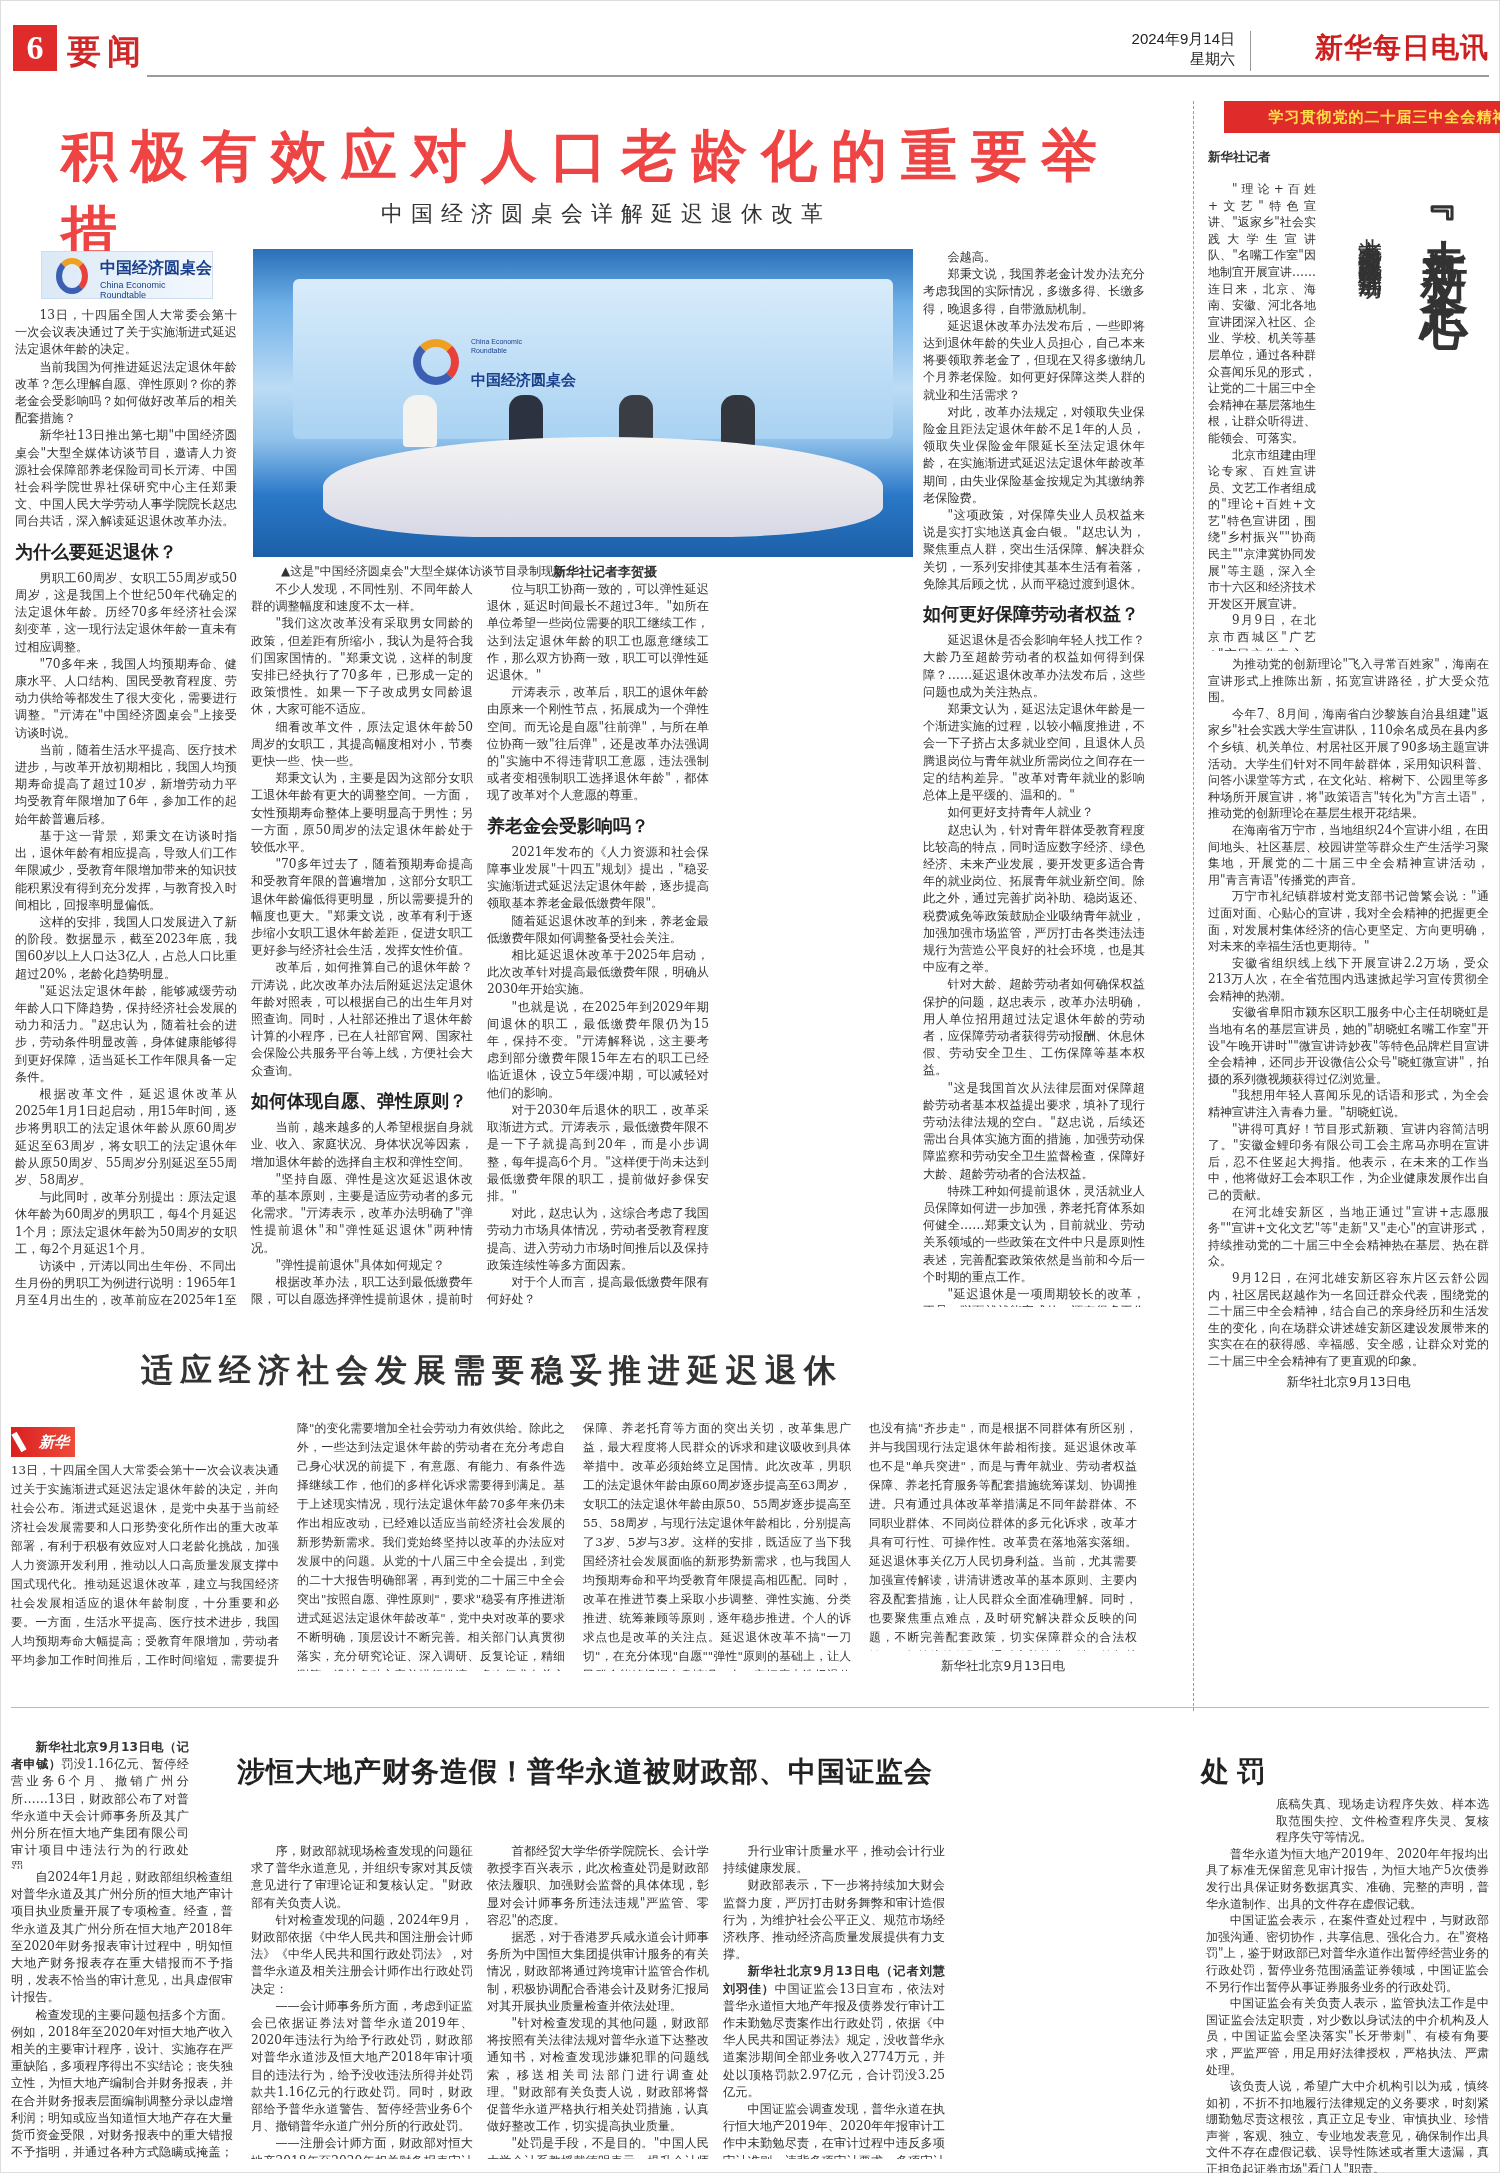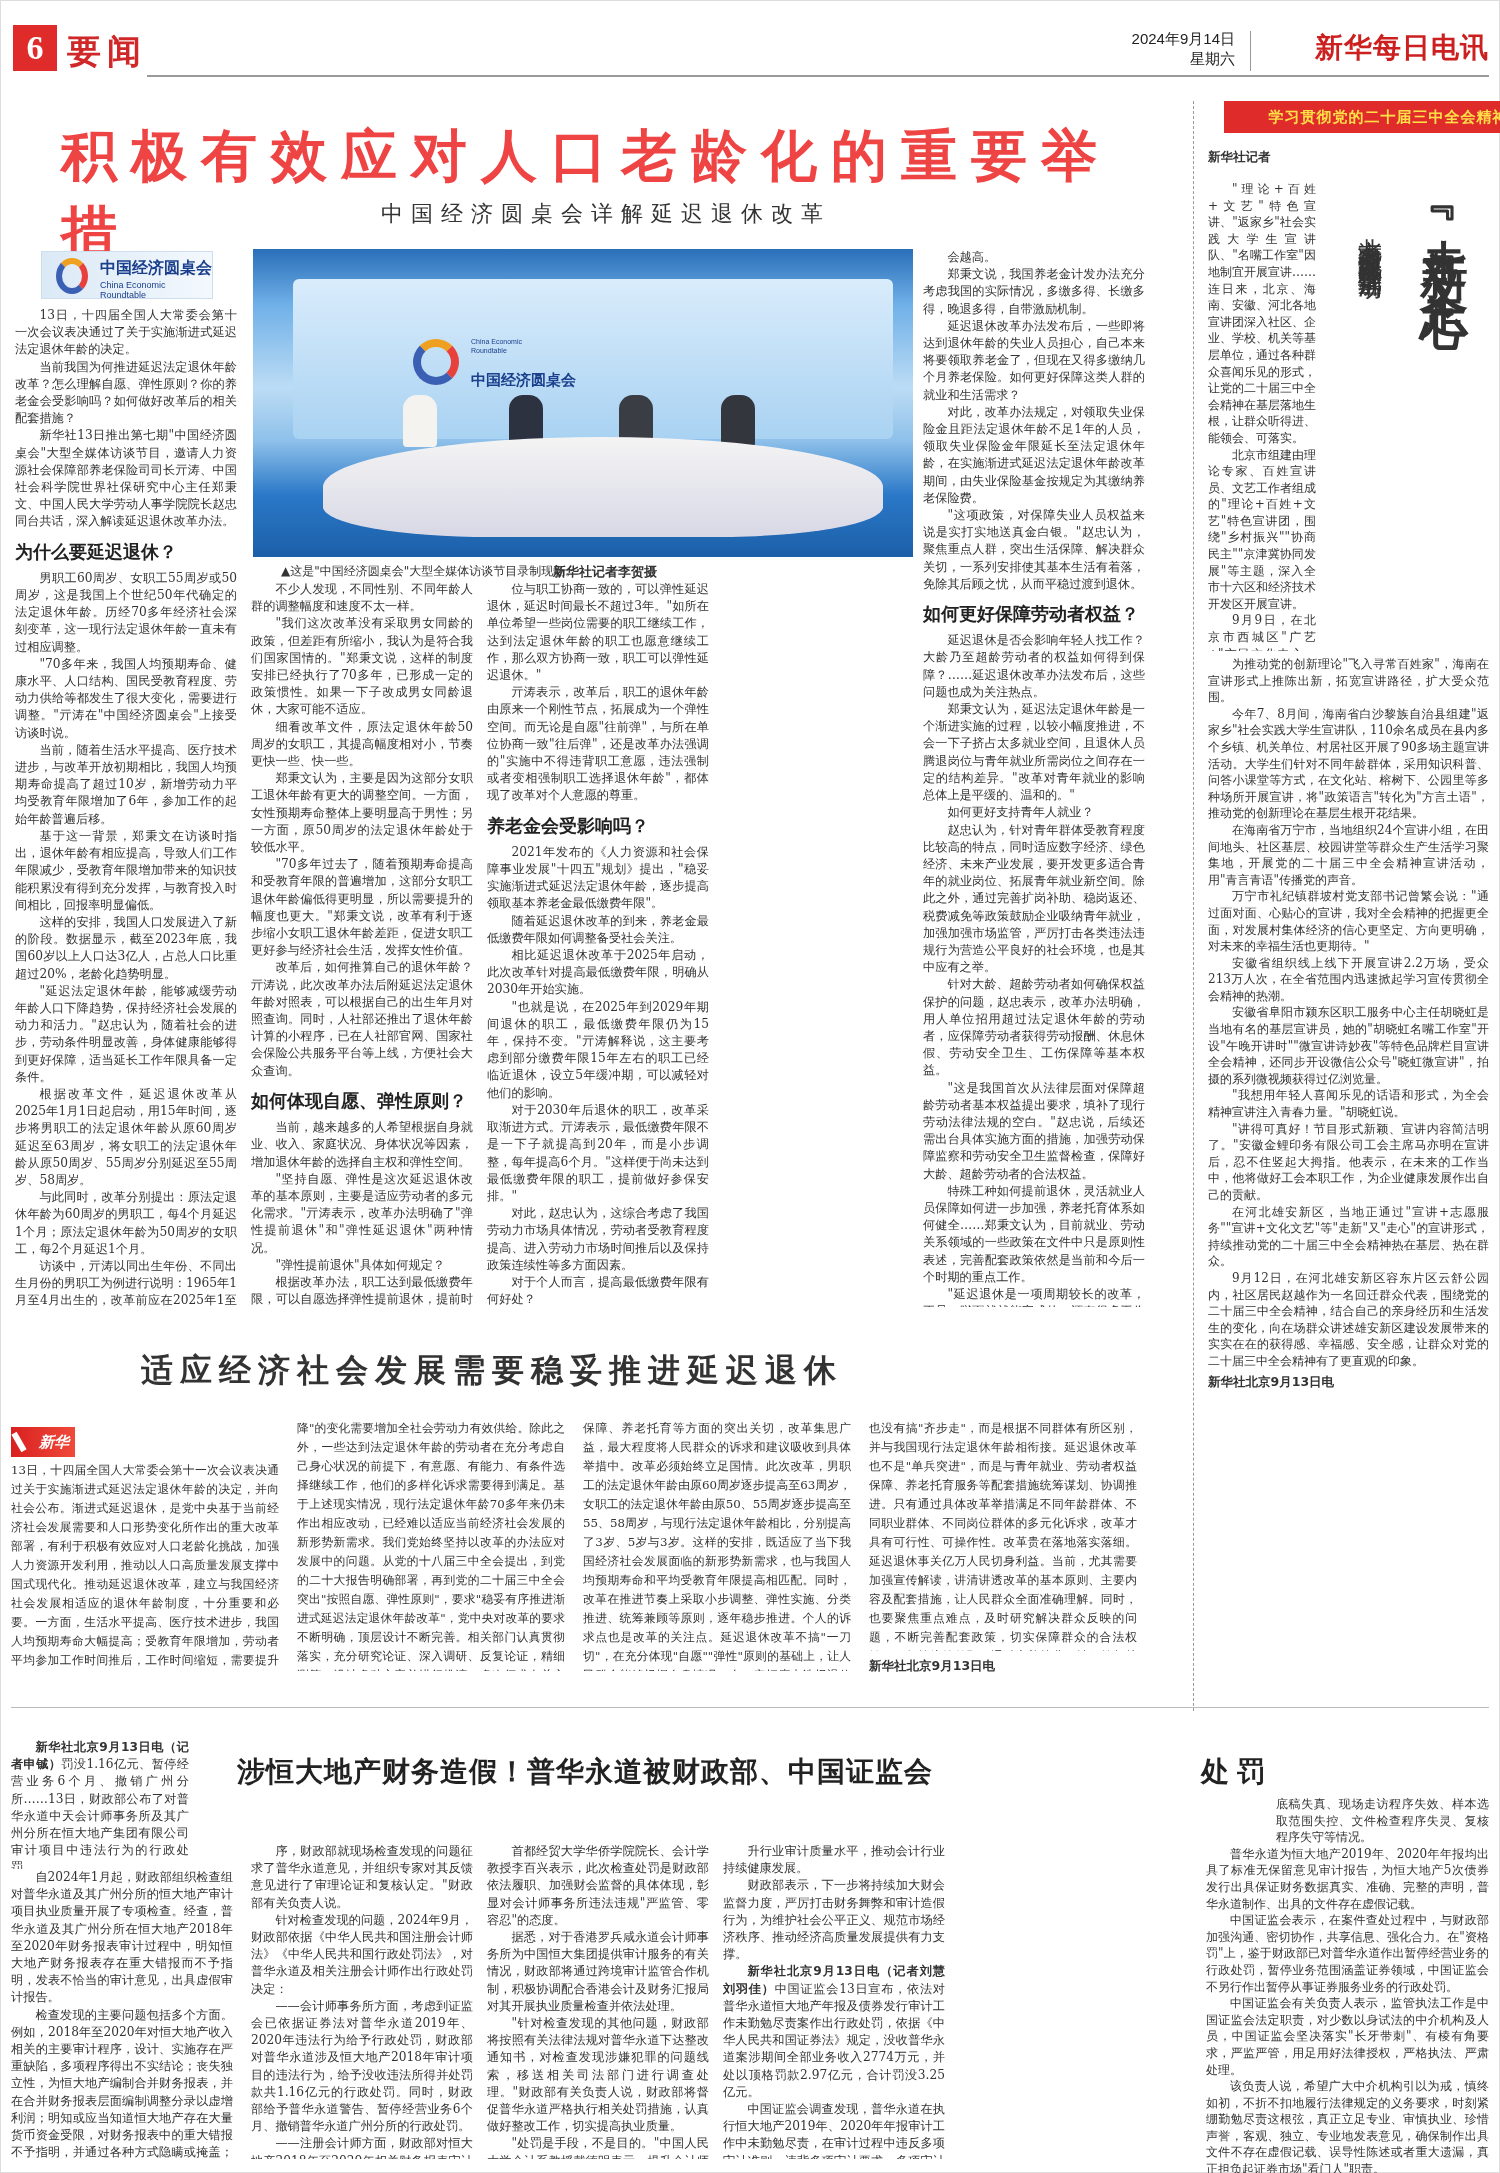--- a/index.html
+++ b/index.html
@@ -35,21 +35,21 @@
   .photo-logo-en { position: absolute; left: 178px; top: 58px; font-size: 7px; color: #1a3f8c; line-height: 9px; font-family: "Liberation Sans", sans-serif; width: 60px; }
   .person { position: absolute; bottom: 110px; width: 34px; height: 52px; border-radius: 14px 14px 4px 4px; }
   .desk { position: absolute; left: 70px; bottom: 20px; width: 560px; height: 100px; border-radius: 50% 50% 30% 30%; background: linear-gradient(180deg, #f4f4f4, #d8d8e6); }
   .caption { position: absolute; left: 280px; top: 562px; font-size: 12px; color: #333; font-family: "DejaVu Sans", sans-serif; }
   .caption-credit { position: absolute; left: 552px; top: 562px; font-size: 13px; font-weight: bold; color: #333; font-family: "DejaVu Sans", sans-serif; }
 
   
   .col { position: absolute; font-size: 12.2px; line-height: 17.2px; text-align: justify; color: #333; overflow: hidden; font-family: "DejaVu Serif", serif; }
   .col p { text-indent: 2em; }
   .subhead { font-family: "DejaVu Sans", sans-serif; font-weight: bold; font-size: 18px; text-align: left; margin: 12px 0 10px; text-indent: 0 !important; color: #222; }
-  .dateline { font-family: "DejaVu Sans", sans-serif; font-weight: bold; text-align: left; font-size: 12.5px; margin-top: 4px; text-indent: 0 !important; }
+  .dateline { font-family: "DejaVu Sans", sans-serif; font-weight: normal; text-align: center; font-size: 12.5px; margin-top: 4px; text-indent: 0 !important; }
   .bold-lead { font-family: "DejaVu Sans", sans-serif; font-weight: bold; }
 
   .vrule { position: absolute; width: 0; border-left: 1px dashed #9a9a9a; }
 
   
   .red-banner { position: absolute; left: 1207px; top: 100px; width: 329px; height: 32px; background: #e02b2b; color: #fde047; font-size: 15px; font-weight: bold; text-align: center; line-height: 32px; letter-spacing: 1px; font-family: "DejaVu Sans", sans-serif; margin-left: 16px; }
   .side-byline { position: absolute; left: 1207px; top: 148px; font-size: 12.5px; font-weight: bold; font-family: "DejaVu Sans", sans-serif; color: #333; }
   .vert-title-big { position: absolute; left: 1416px; top: 190px; width: 60px; writing-mode: vertical-rl; font-size: 48px; font-weight: bold; font-family: "DejaVu Sans", sans-serif; color: #333; letter-spacing: 10px; }
   .vert-title-sub { position: absolute; left: 1345px; top: 218px; width: 40px; writing-mode: vertical-rl; font-size: 24px; font-family: "DejaVu Sans", sans-serif; color: #333; letter-spacing: 2px; }
 

